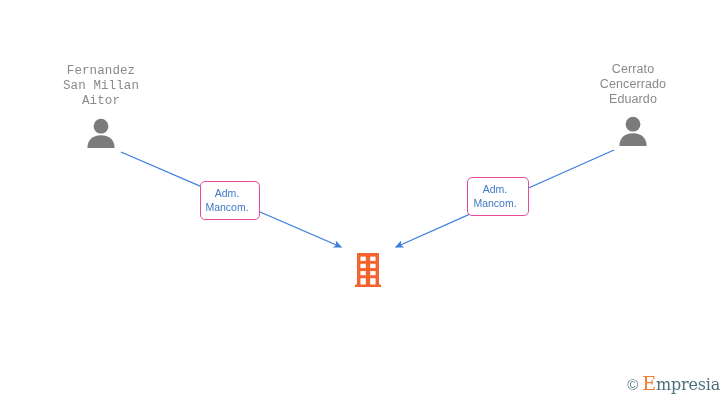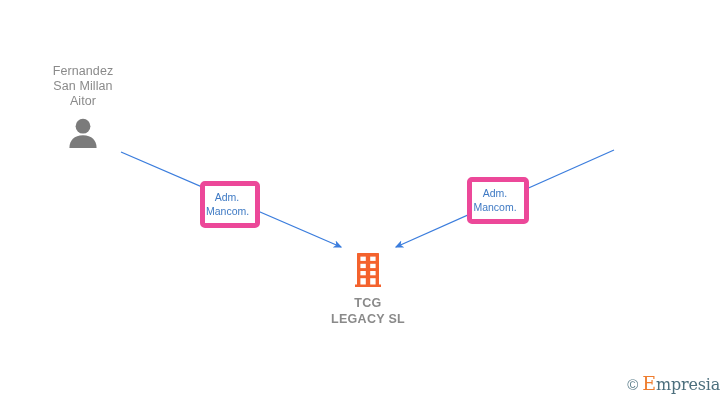--- a/index.html
+++ b/index.html
@@ -65,21 +65,21 @@
     line-height: 16px;
     font-weight: bold;
     color: #8a8a8a;
     letter-spacing: .3px;
     white-space: pre-line;
   }
 
   
   .edge-label {
     position: absolute;
-    border: 5px solid #ec4899;
+    border: 1px solid #ec4899;
     border-radius: 5px;
     background: #ffffff;
     color: #3f7ac4;
     font-size: 10.5px;
     line-height: 14px;
     text-align: center;
     padding: 4px 7px 5px 1px;
     white-space: pre-line;
     box-sizing: border-box;
   }
@@ -121,46 +121,53 @@
       <marker id="arrow-blue" viewBox="0 0 10 10" refX="8.5" refY="5" markerWidth="7" markerHeight="7" orient="auto-start-reverse">
         <path d="M 0 0.6 L 10 5 L 0 9.4 L 2.6 5 Z" fill="#3b7ddd"></path>
       </marker>
     </defs>
 
     <line x1="121" y1="152" x2="341" y2="247" stroke="#3b7ddd" stroke-width="1.25" marker-end="url(#arrow-blue)"></line>
 
     <line x1="614" y1="150" x2="396" y2="247" stroke="#3b7ddd" stroke-width="1.25" marker-end="url(#arrow-blue)"></line>
   </svg>
 
-  <div class="person-node" style="left:3px; top:64px;">
+  <div class="person-node" style="left:21px; top:64px;font-family:Liberation Mono, monospace;">
     <div class="person-label">Fernandez
 San Millan
 Aitor</div>
     <svg class="person-avatar" viewBox="0 0 34 30" xmlns="http://www.w3.org/2000/svg">
       <circle cx="17" cy="8.2" r="7.4" fill="#7b7b7b"></circle>
       <path d="M17 17.2 C8.2 17.2 3.4 22.4 3.4 30 L30.6 30 C30.6 22.4 25.8 17.2 17 17.2 Z" fill="#7b7b7b"></path>
     </svg>
   </div>
 
+  <div class="person-node" style="left:553px; top:62px;">
+    <div class="person-label">Cerrato
+Cencerrado
+Eduardo</div>
+    <svg class="person-avatar" viewBox="0 0 34 30" xmlns="http://www.w3.org/2000/svg">
+      <circle cx="17" cy="8.2" r="7.4" fill="#7b7b7b"></circle>
+      <path d="M17 17.2 C8.2 17.2 3.4 22.4 3.4 30 L30.6 30 C30.6 22.4 25.8 17.2 17 17.2 Z" fill="#7b7b7b"></path>
+    </svg>
+  </div>
 
   <div class="company-node" style="left:278px; top:253px;">
     <svg class="company-icon" viewBox="0 0 26 34" xmlns="http://www.w3.org/2000/svg">
       <rect x="2" y="0" width="22" height="34" rx="0.5" fill="#f4622d"></rect>
       <rect x="0" y="31.5" width="26" height="2.5" fill="#f4622d"></rect>
       <rect x="5.4" y="3.6" width="5.4" height="4.3" fill="#ffffff"></rect>
       <rect x="15.2" y="3.6" width="5.4" height="4.3" fill="#ffffff"></rect>
       <rect x="5.4" y="10.8" width="5.4" height="4.3" fill="#ffffff"></rect>
       <rect x="15.2" y="10.8" width="5.4" height="4.3" fill="#ffffff"></rect>
       <rect x="5.4" y="18.0" width="5.4" height="4.3" fill="#ffffff"></rect>
       <rect x="15.2" y="18.0" width="5.4" height="4.3" fill="#ffffff"></rect>
       <rect x="5.4" y="25.2" width="5.4" height="6.3" fill="#ffffff"></rect>
       <rect x="15.2" y="25.2" width="5.4" height="6.3" fill="#ffffff"></rect>
     </svg>
-    <div class="company-label">TCG
-LEGACY  SL</div>
   </div>
 
   <div class="edge-label" style="left:200px; top:181px; width:60px;">Adm.
 Mancom.</div>
 
   <div class="edge-label" style="left:467px; top:177px; width:62px;">Adm.
 Mancom.</div>
 
   <div id="watermark">
     <span class="copy">©</span>

